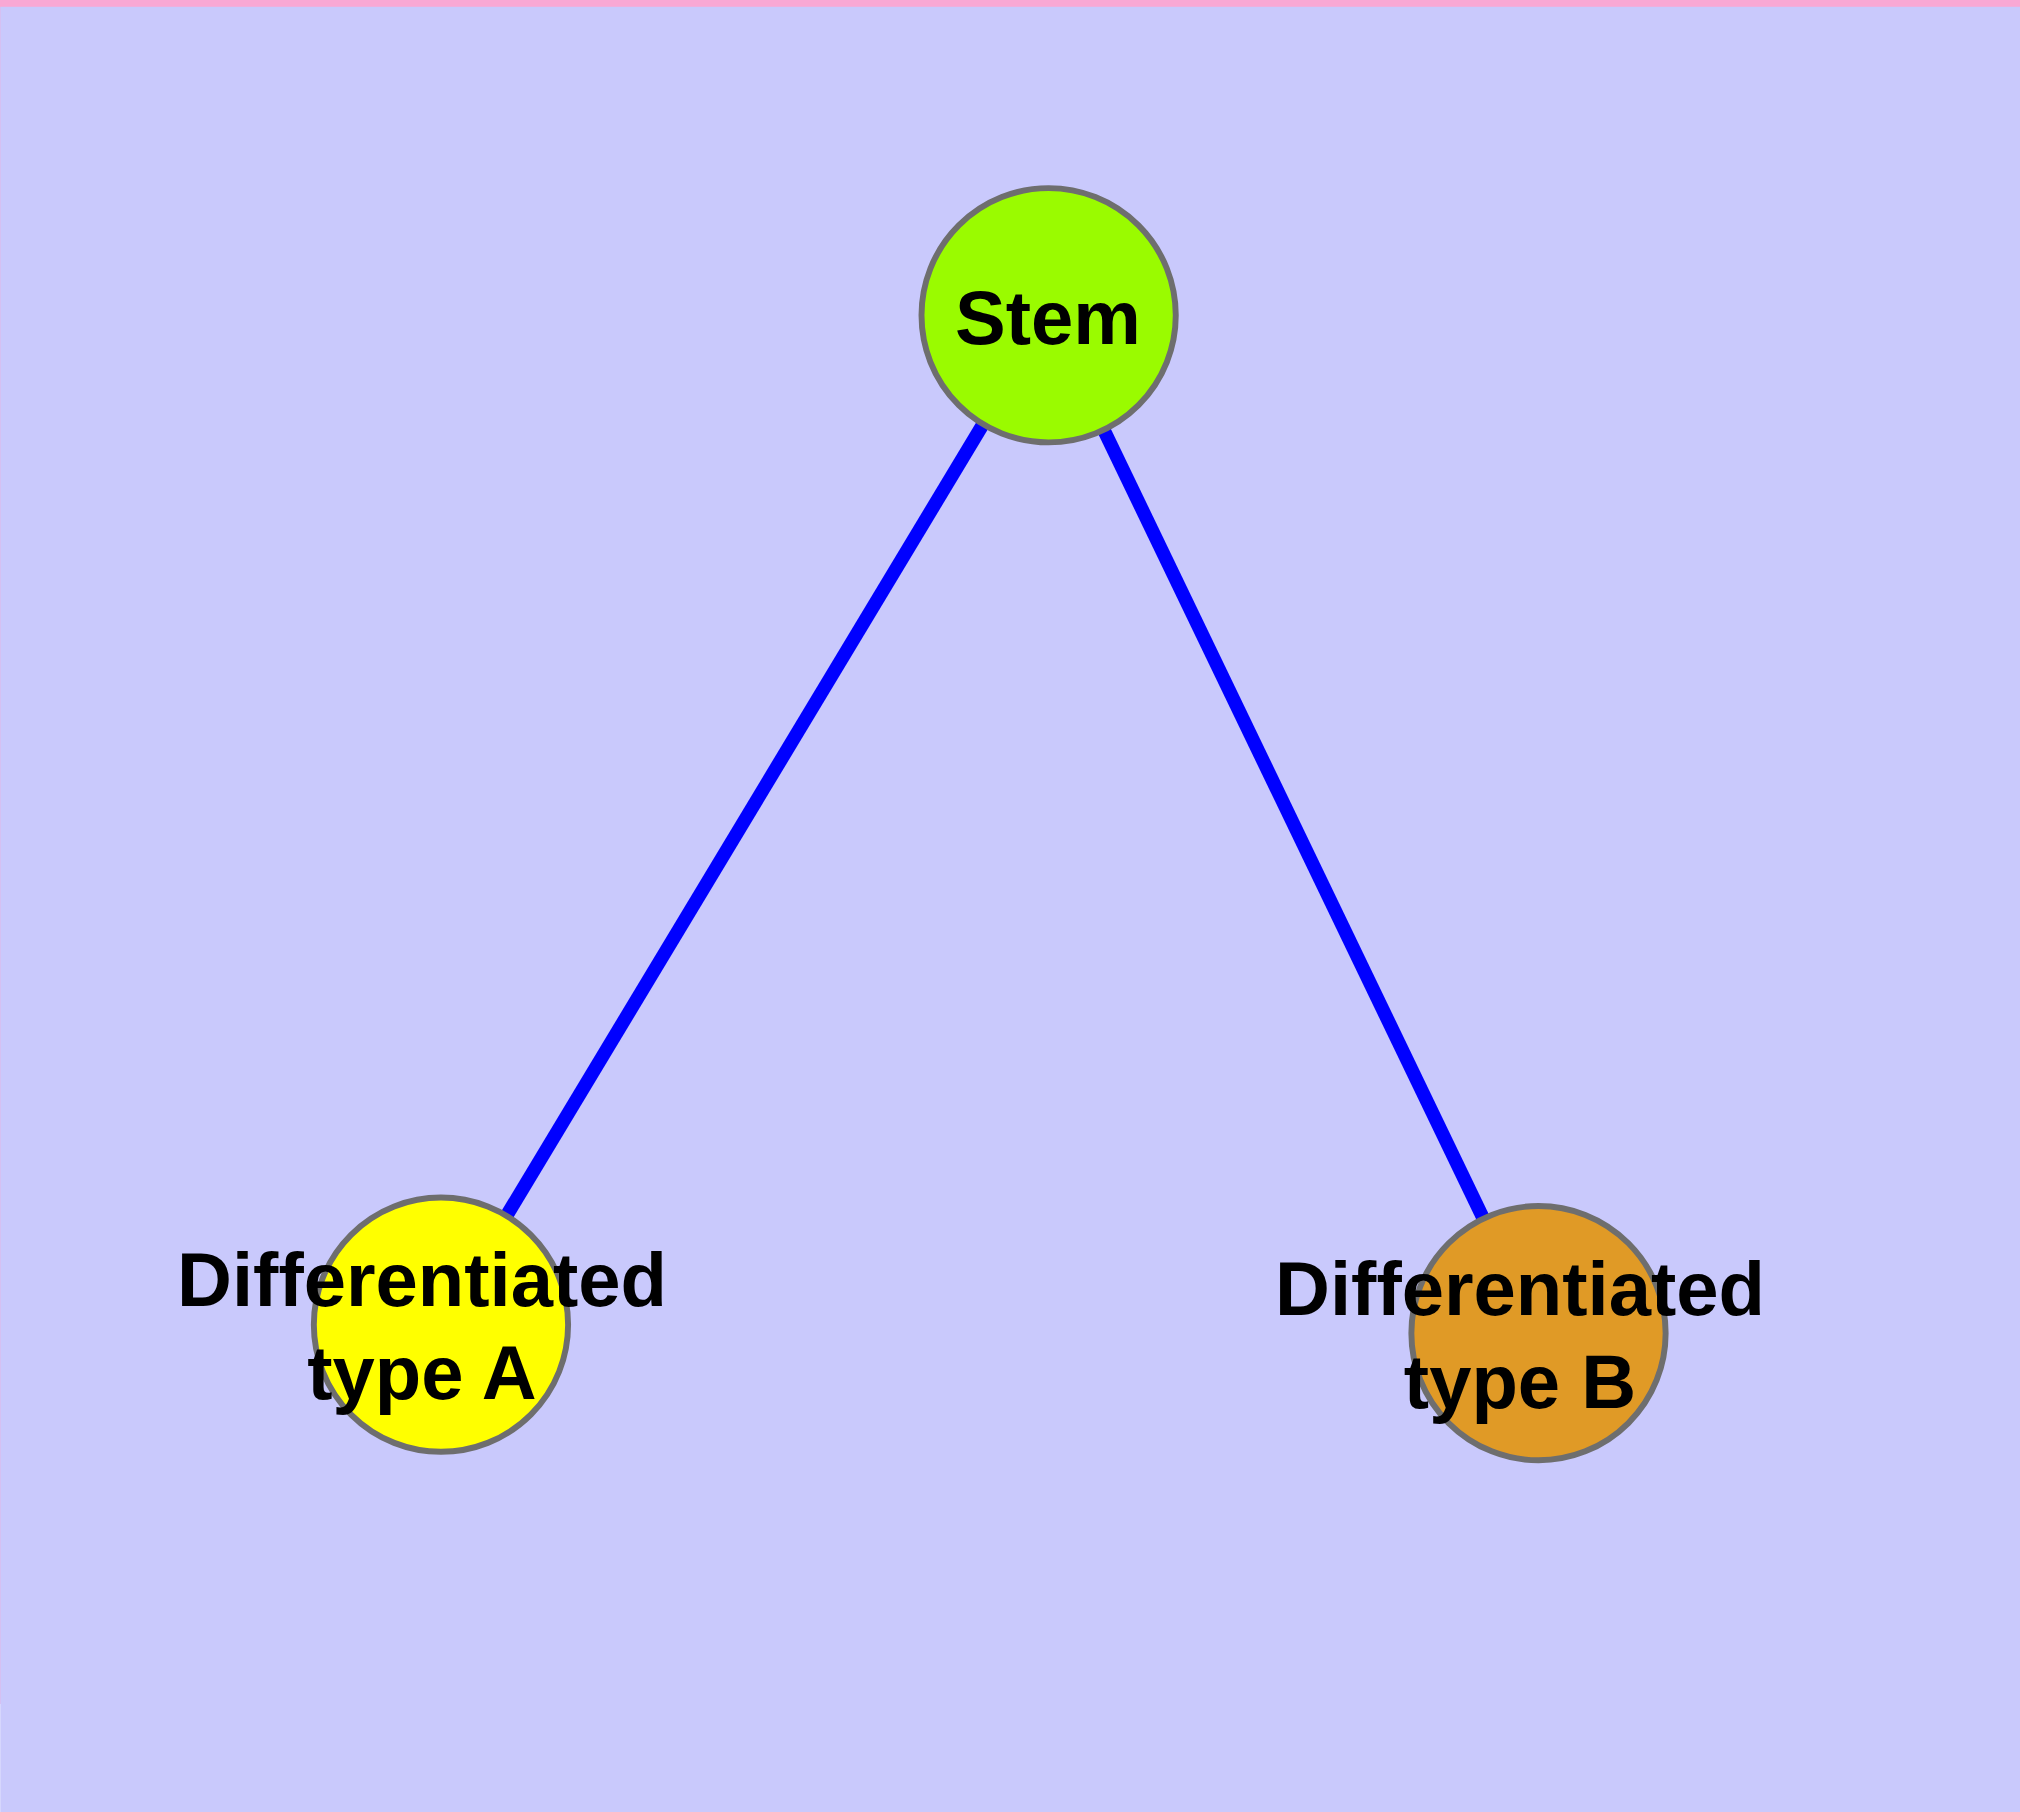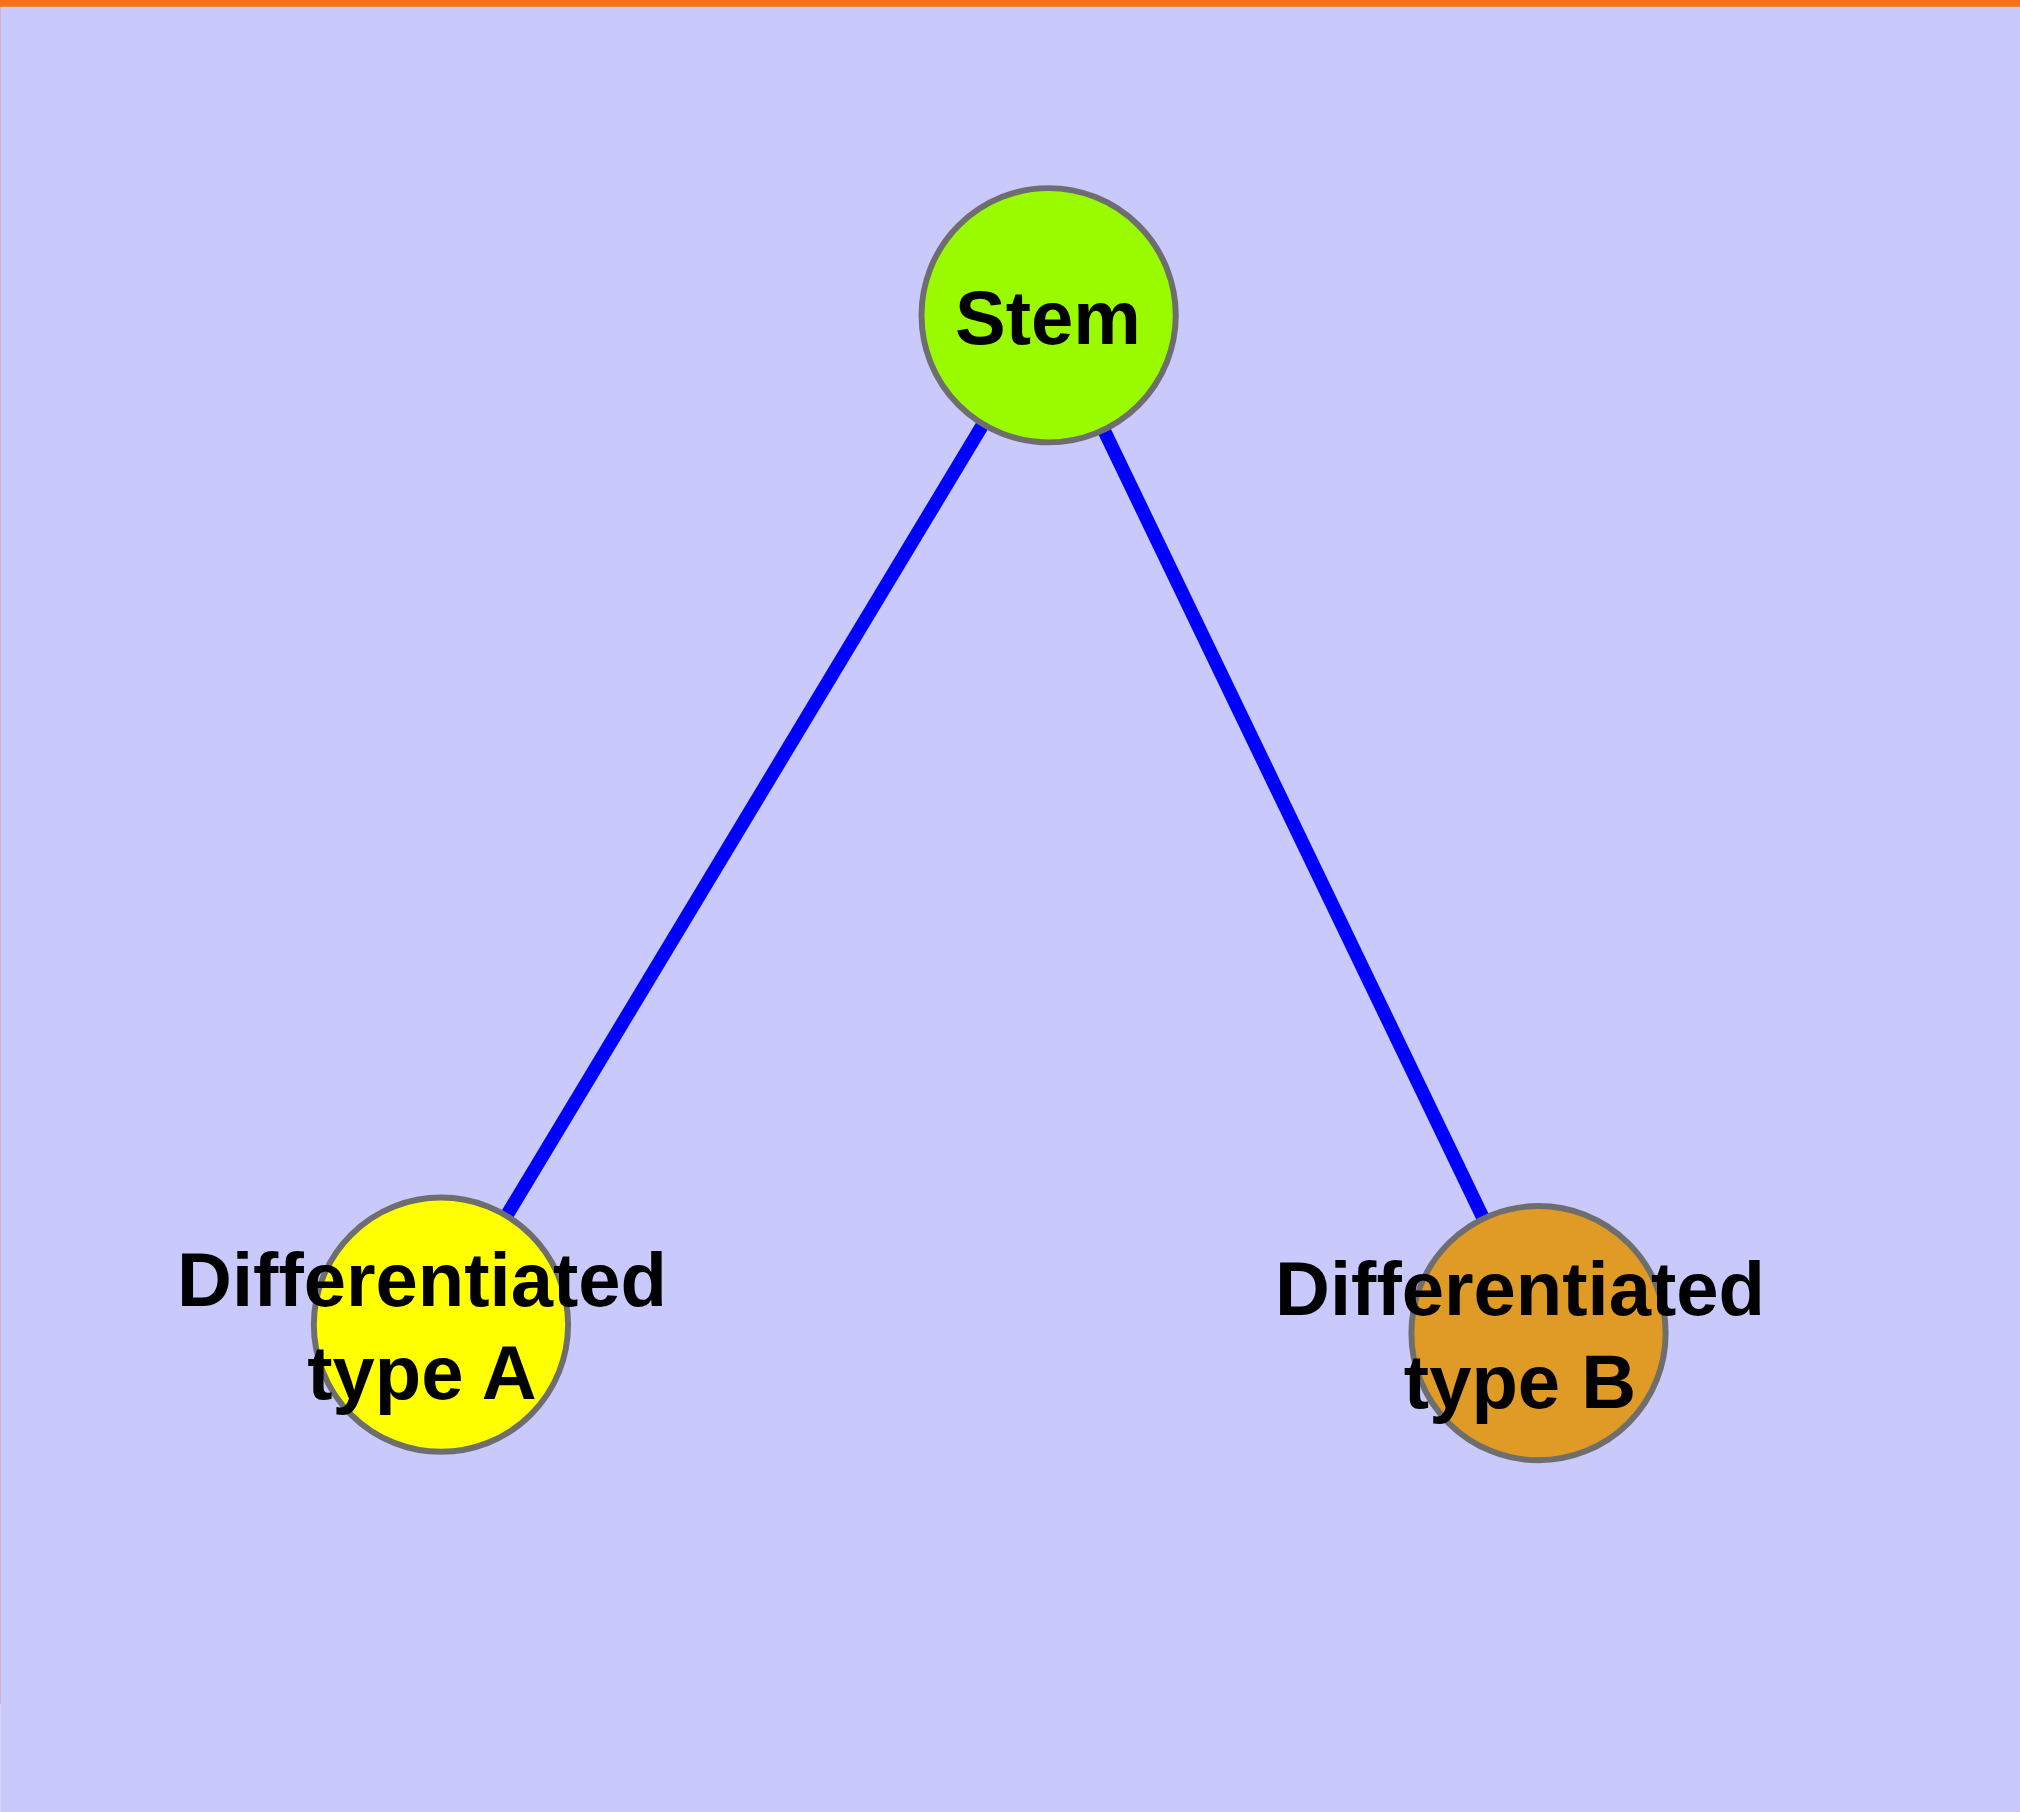--- a/index.html
+++ b/index.html
@@ -7,21 +7,21 @@
     padding: 0;
     width: 2021px;
     height: 1812px;
     overflow: hidden;
     font-family: "Liberation Sans", sans-serif;
   }
   .canvas {
     position: relative;
     width: 2021px;
     height: 1704px;
-    background: #f97316; 
+    background: #f9a8d4; 
   }
   .graph-svg {
     position: absolute;
     left: 0;
     top: 0;
     width: 2021px;
     height: 1812px;
     display: block;
   }
   .node-circle {

